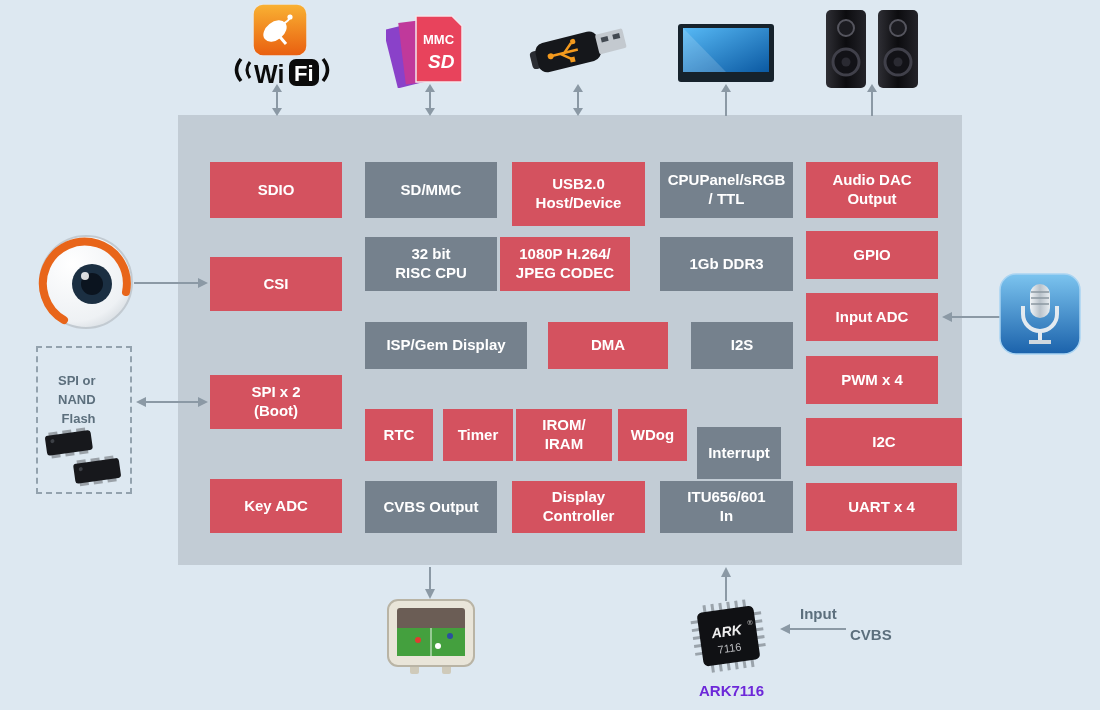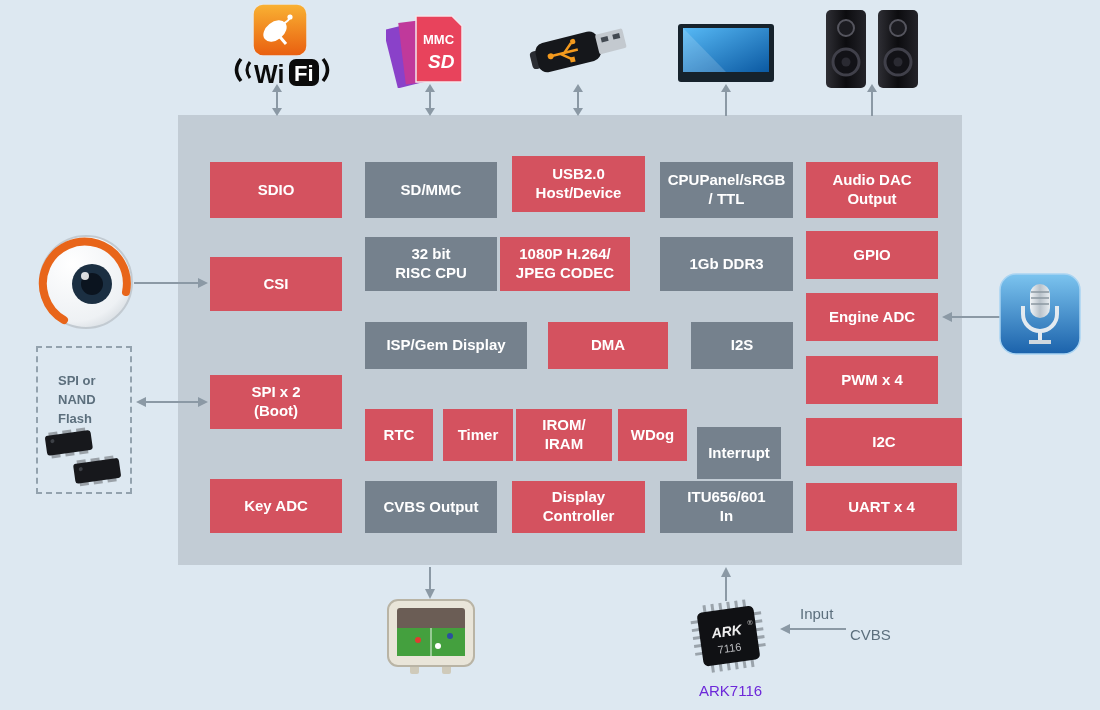--- a/index.html
+++ b/index.html
@@ -20,61 +20,61 @@
     position:absolute;
     display:flex; align-items:center; justify-content:center;
     text-align:center;
     color:#ffffff; font-weight:bold; font-size:15px; line-height:1.25;
     white-space:pre-line;
   }
   .red  { background:#d4525f; }
   .gray { background:#75818d; }
   .lbl {
     position:absolute;
-    color:#5c6f7d; font-weight:normal; font-size:15px;
+    color:#5c6f7d; font-weight:bold; font-size:15px;
     white-space:pre-line;
   }
   .dashedbox {
     position:absolute;
     left:36px; top:346px; width:96px; height:148px;
     border:2px dashed #93a2ae;
   }
   .dashedbox .txt {
     position:absolute; left:20px; top:24px;
     color:#5c6f7d; font-weight:bold; font-size:13px; line-height:1.45;
-    white-space:pre-line; text-align:left;
+    white-space:pre-line; text-align:right;
   }
   svg text { font-family:"Liberation Sans", sans-serif; }
 </style>
 </head>
 <body>
 
 <div id="panel"></div>
 
 <div class="blk red" style="left:210px;top:162px;width:132px;height:56px">SDIO</div>
 <div class="blk gray" style="left:365px;top:162px;width:132px;height:56px">SD/MMC</div>
-<div class="blk red" style="left:512px;top:156px;width:133px;height:56px">USB2.0
+<div class="blk red" style="left:512px;top:162px;width:133px;height:64px">USB2.0
 Host/Device</div>
 <div class="blk gray" style="left:660px;top:162px;width:133px;height:56px">CPUPanel/sRGB
 / TTL</div>
 <div class="blk red" style="left:806px;top:162px;width:132px;height:56px">Audio DAC
 Output</div>
 
 <div class="blk red" style="left:210px;top:257px;width:132px;height:54px">CSI</div>
 <div class="blk gray" style="left:365px;top:237px;width:132px;height:54px">32 bit
 RISC CPU</div>
 <div class="blk red" style="left:500px;top:237px;width:130px;height:54px">1080P H.264/
 JPEG CODEC</div>
 <div class="blk gray" style="left:660px;top:237px;width:133px;height:54px">1Gb DDR3</div>
 <div class="blk red" style="left:806px;top:231px;width:132px;height:48px">GPIO</div>
 
 <div class="blk gray" style="left:365px;top:322px;width:162px;height:47px">ISP/Gem Display</div>
 <div class="blk red" style="left:548px;top:322px;width:120px;height:47px">DMA</div>
 <div class="blk gray" style="left:691px;top:322px;width:102px;height:47px">I2S</div>
-<div class="blk red" style="left:806px;top:293px;width:132px;height:48px">Engine ADC</div>
+<div class="blk red" style="left:806px;top:293px;width:132px;height:48px">Input ADC</div>
 
 <div class="blk red" style="left:210px;top:375px;width:132px;height:54px">SPI x 2
 (Boot)</div>
 <div class="blk red" style="left:806px;top:356px;width:132px;height:48px">PWM x 4</div>
 <div class="blk red" style="left:365px;top:409px;width:68px;height:52px">RTC</div>
 <div class="blk red" style="left:443px;top:409px;width:70px;height:52px">Timer</div>
 <div class="blk red" style="left:516px;top:409px;width:96px;height:52px">IROM/
 IRAM</div>
 <div class="blk red" style="left:618px;top:409px;width:69px;height:52px">WDog</div>
 <div class="blk gray" style="left:697px;top:427px;width:84px;height:52px">Interrupt</div>

